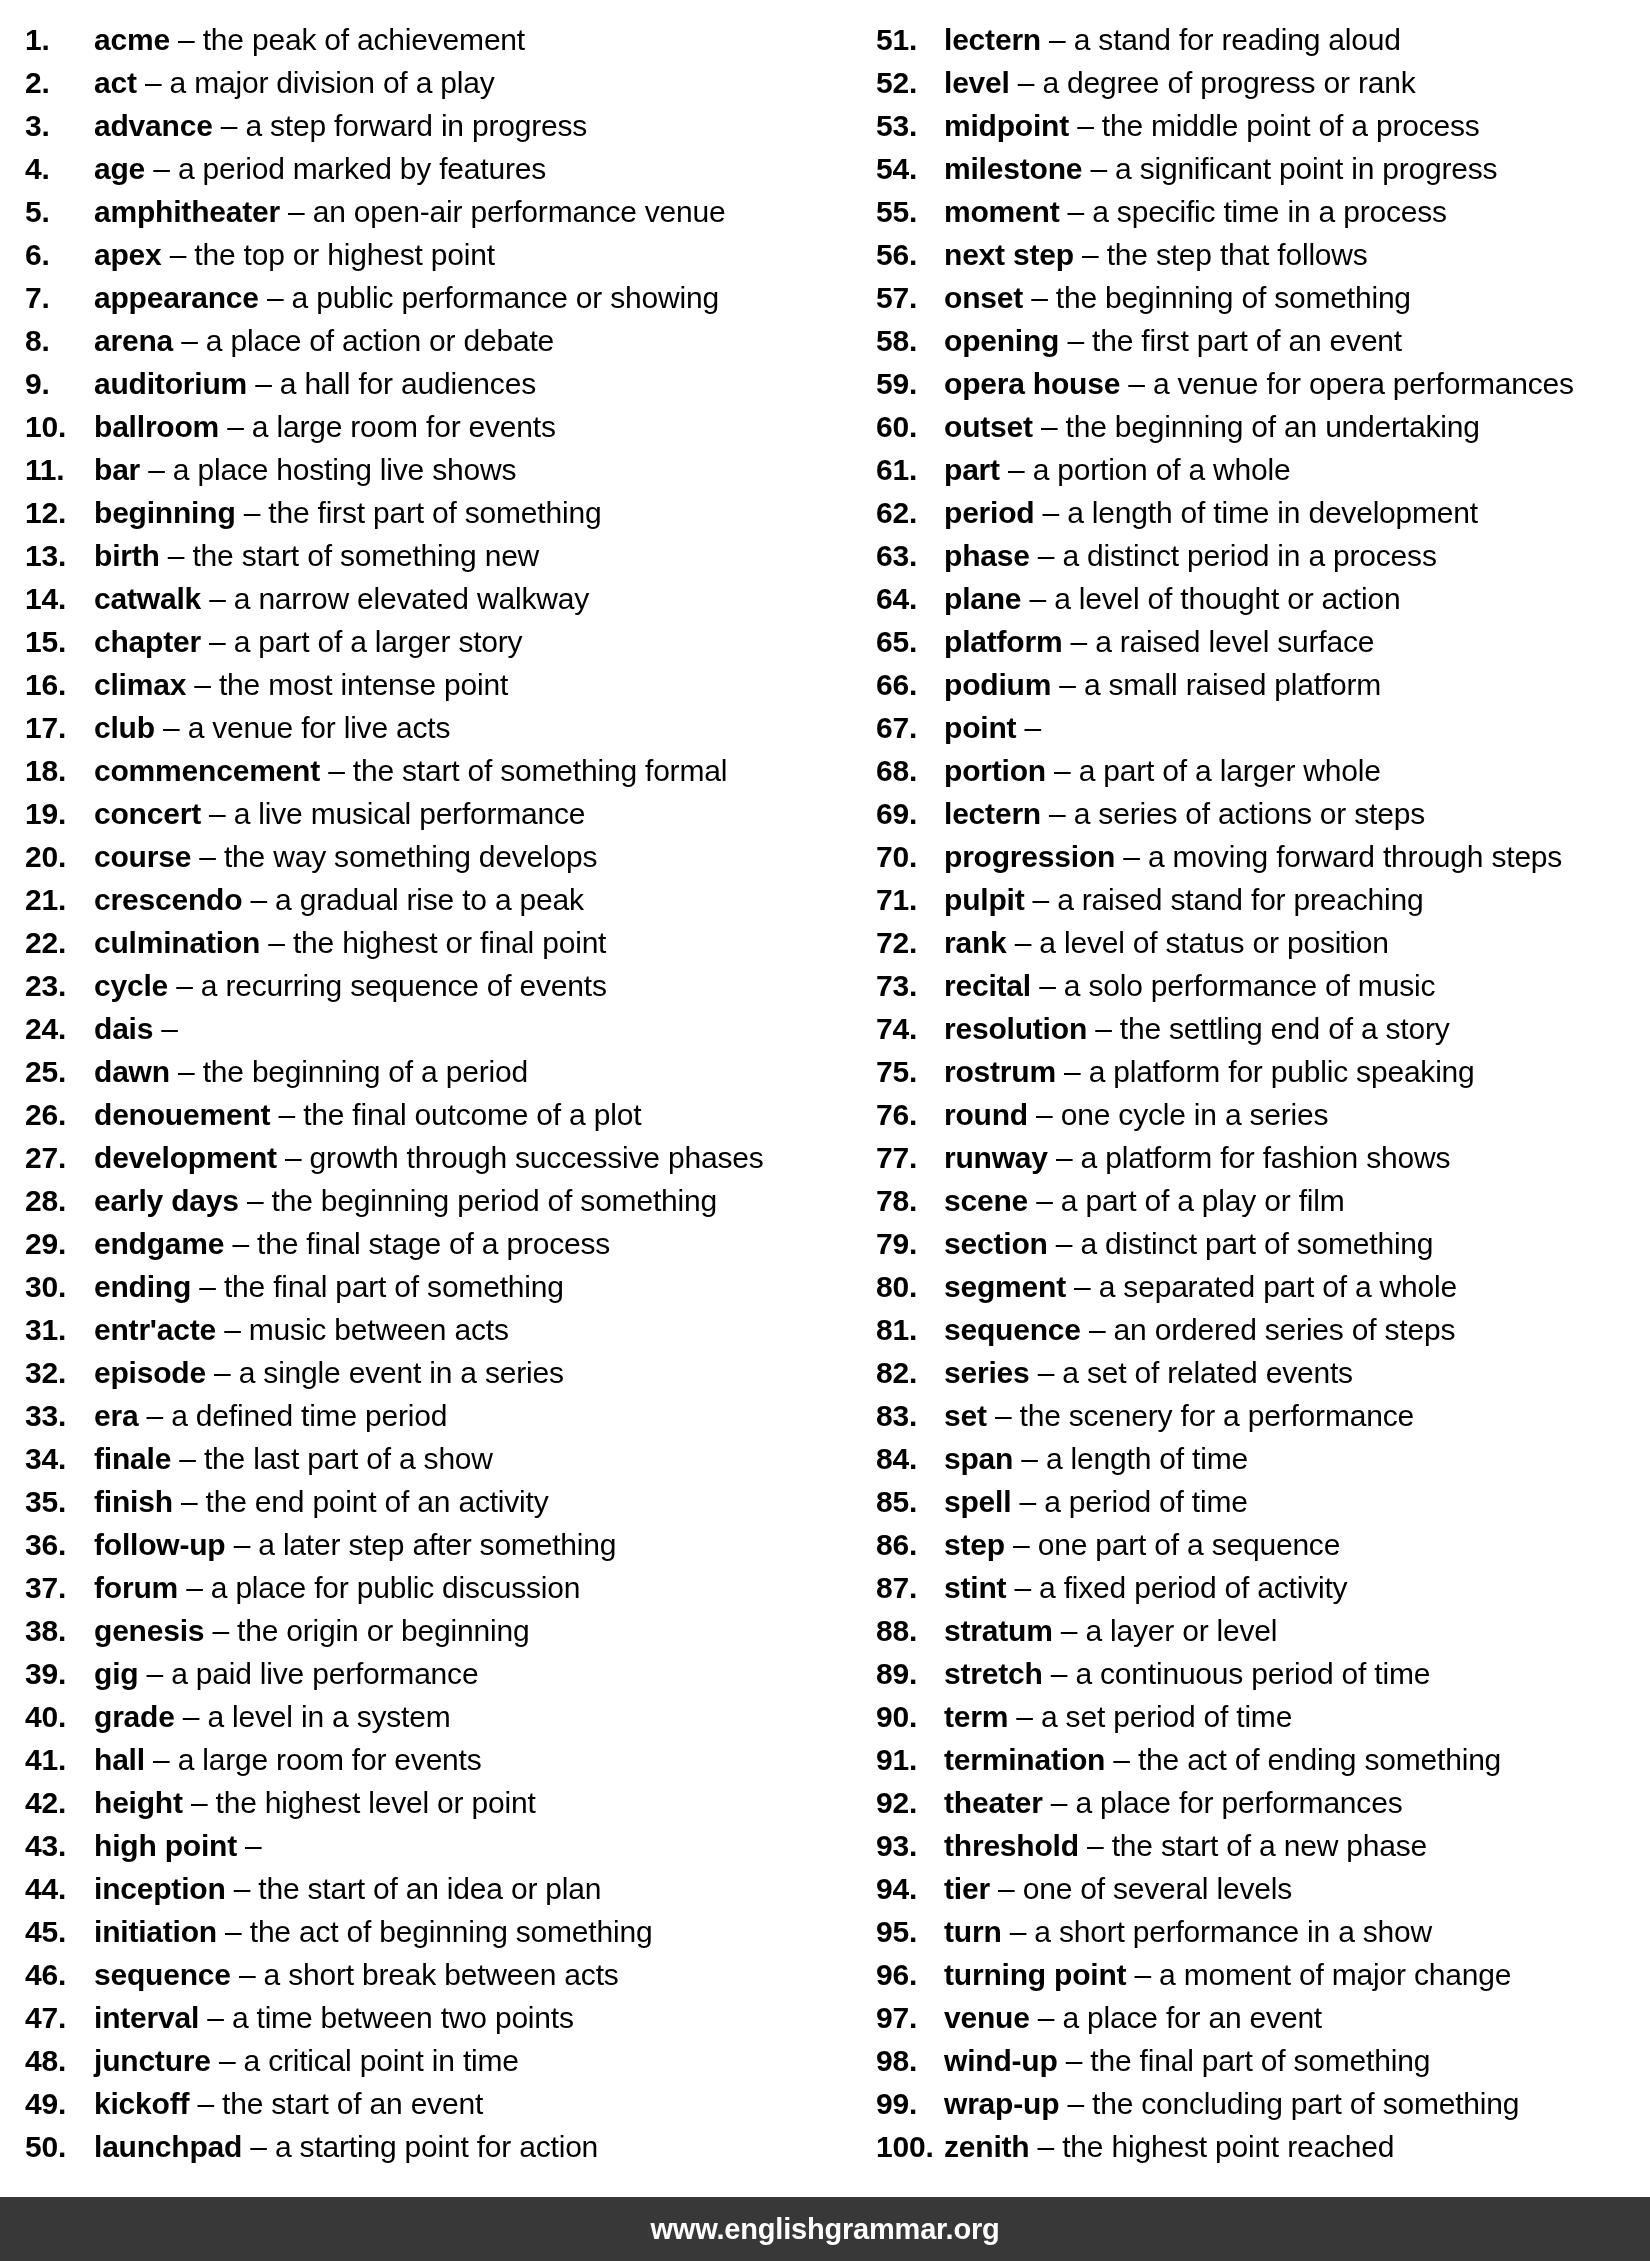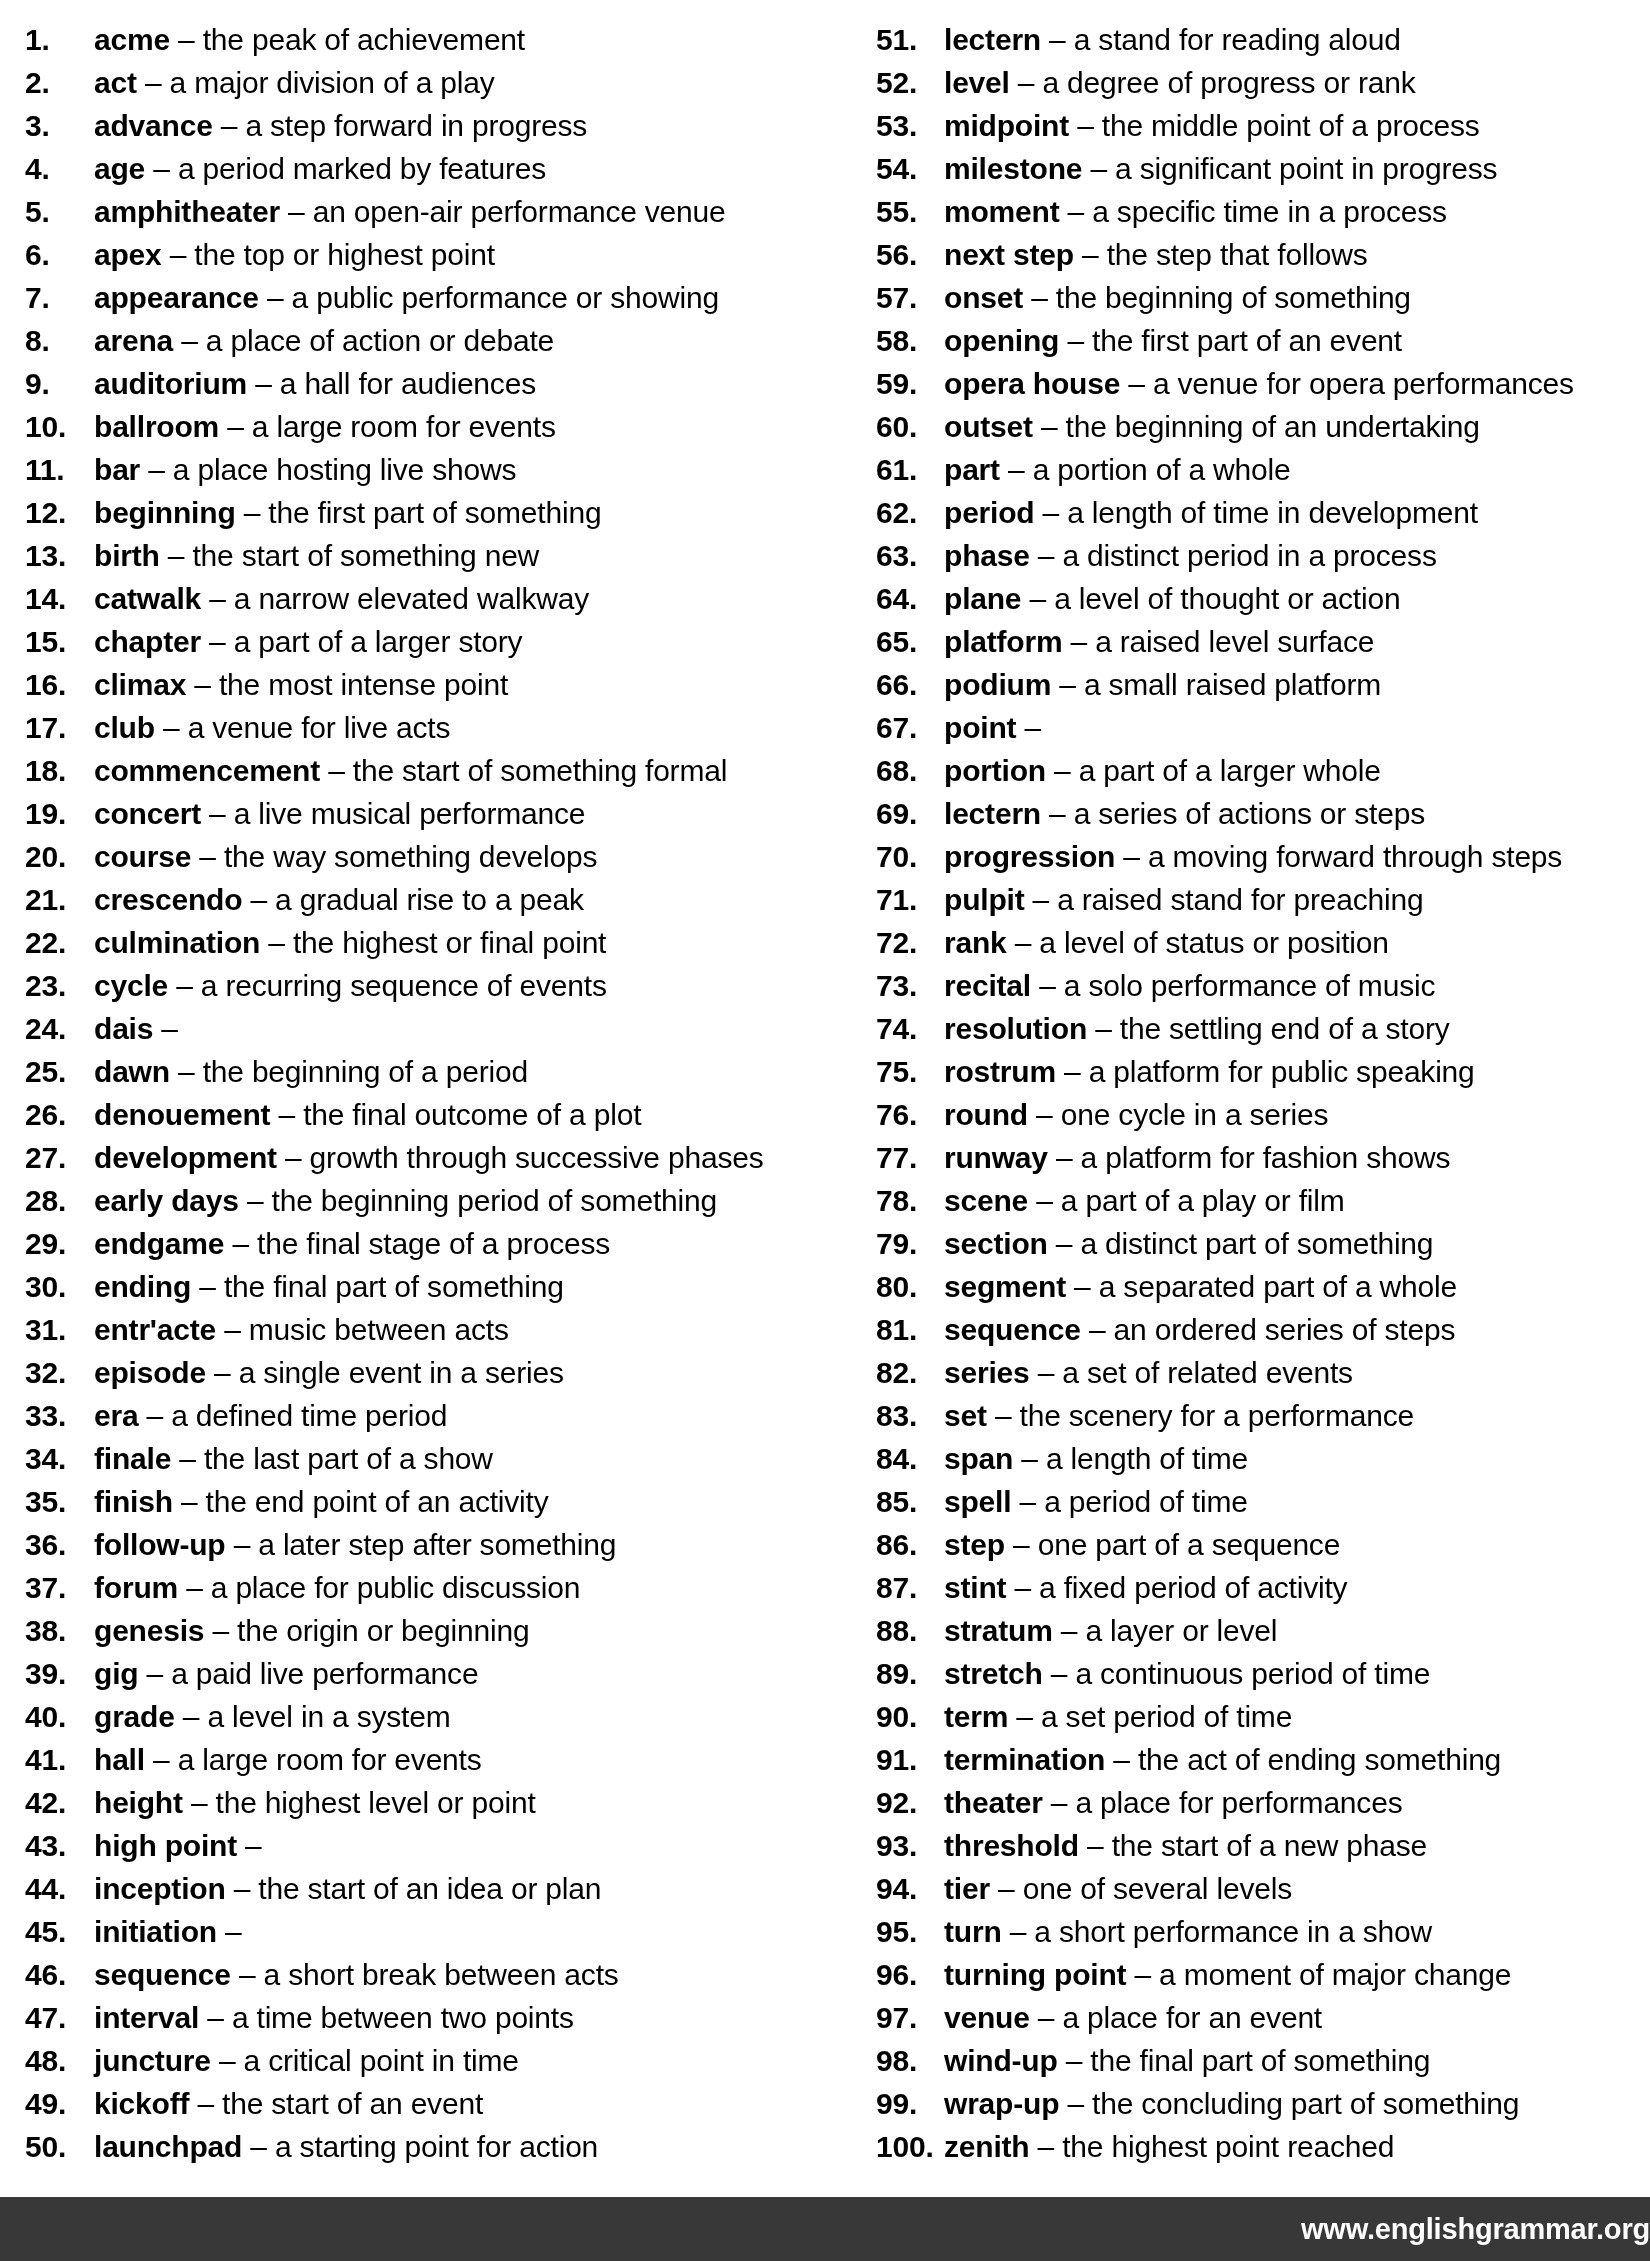--- a/index.html
+++ b/index.html
@@ -10,21 +10,21 @@
   .col-left { margin-left: 25px; width: 843px; }
   .col-right { margin-left: 8px; width: 772px; }
   .entry { height: 43px; line-height: 43px; font-size: 30px; white-space: nowrap;
            display: flex; align-items: baseline; letter-spacing: -0.2px; }
   .num { font-weight: bold; display: inline-block; }
   .col-left .num { width: 69px; }
   .col-right .num { width: 68px; }
   .term { font-weight: bold; }
   .sep { white-space: pre; }
   .footer { position: absolute; left: 0; top: 2197px; width: 1650px; height: 64px;
-            background: #383838; display: flex; align-items: center; justify-content: flex-end; }
+            background: #383838; display: flex; align-items: center; justify-content: center; }
   .footer-text { color: #ffffff; font-weight: bold; font-size: 29px; letter-spacing: -0.2px; }
 </style>
 </head>
 <body>
 
 <div class="columns">
   <ol class="col col-left">
       <li class="entry">
         <span class="num">1.</span>
         <span class="term">acme</span>
@@ -284,20 +284,21 @@
       <li class="entry">
         <span class="num">44.</span>
         <span class="term">inception</span>
         <span class="sep"> – </span>
         <span class="def">the start of an idea or plan</span>
       </li>
       <li class="entry">
         <span class="num">45.</span>
         <span class="term">initiation</span>
         <span class="sep"> – </span>
+        <span class="def">the act of beginning something</span>
       </li>
       <li class="entry">
         <span class="num">46.</span>
         <span class="term">sequence</span>
         <span class="sep"> – </span>
         <span class="def">a short break between acts</span>
       </li>
       <li class="entry">
         <span class="num">47.</span>
         <span class="term">interval</span>

